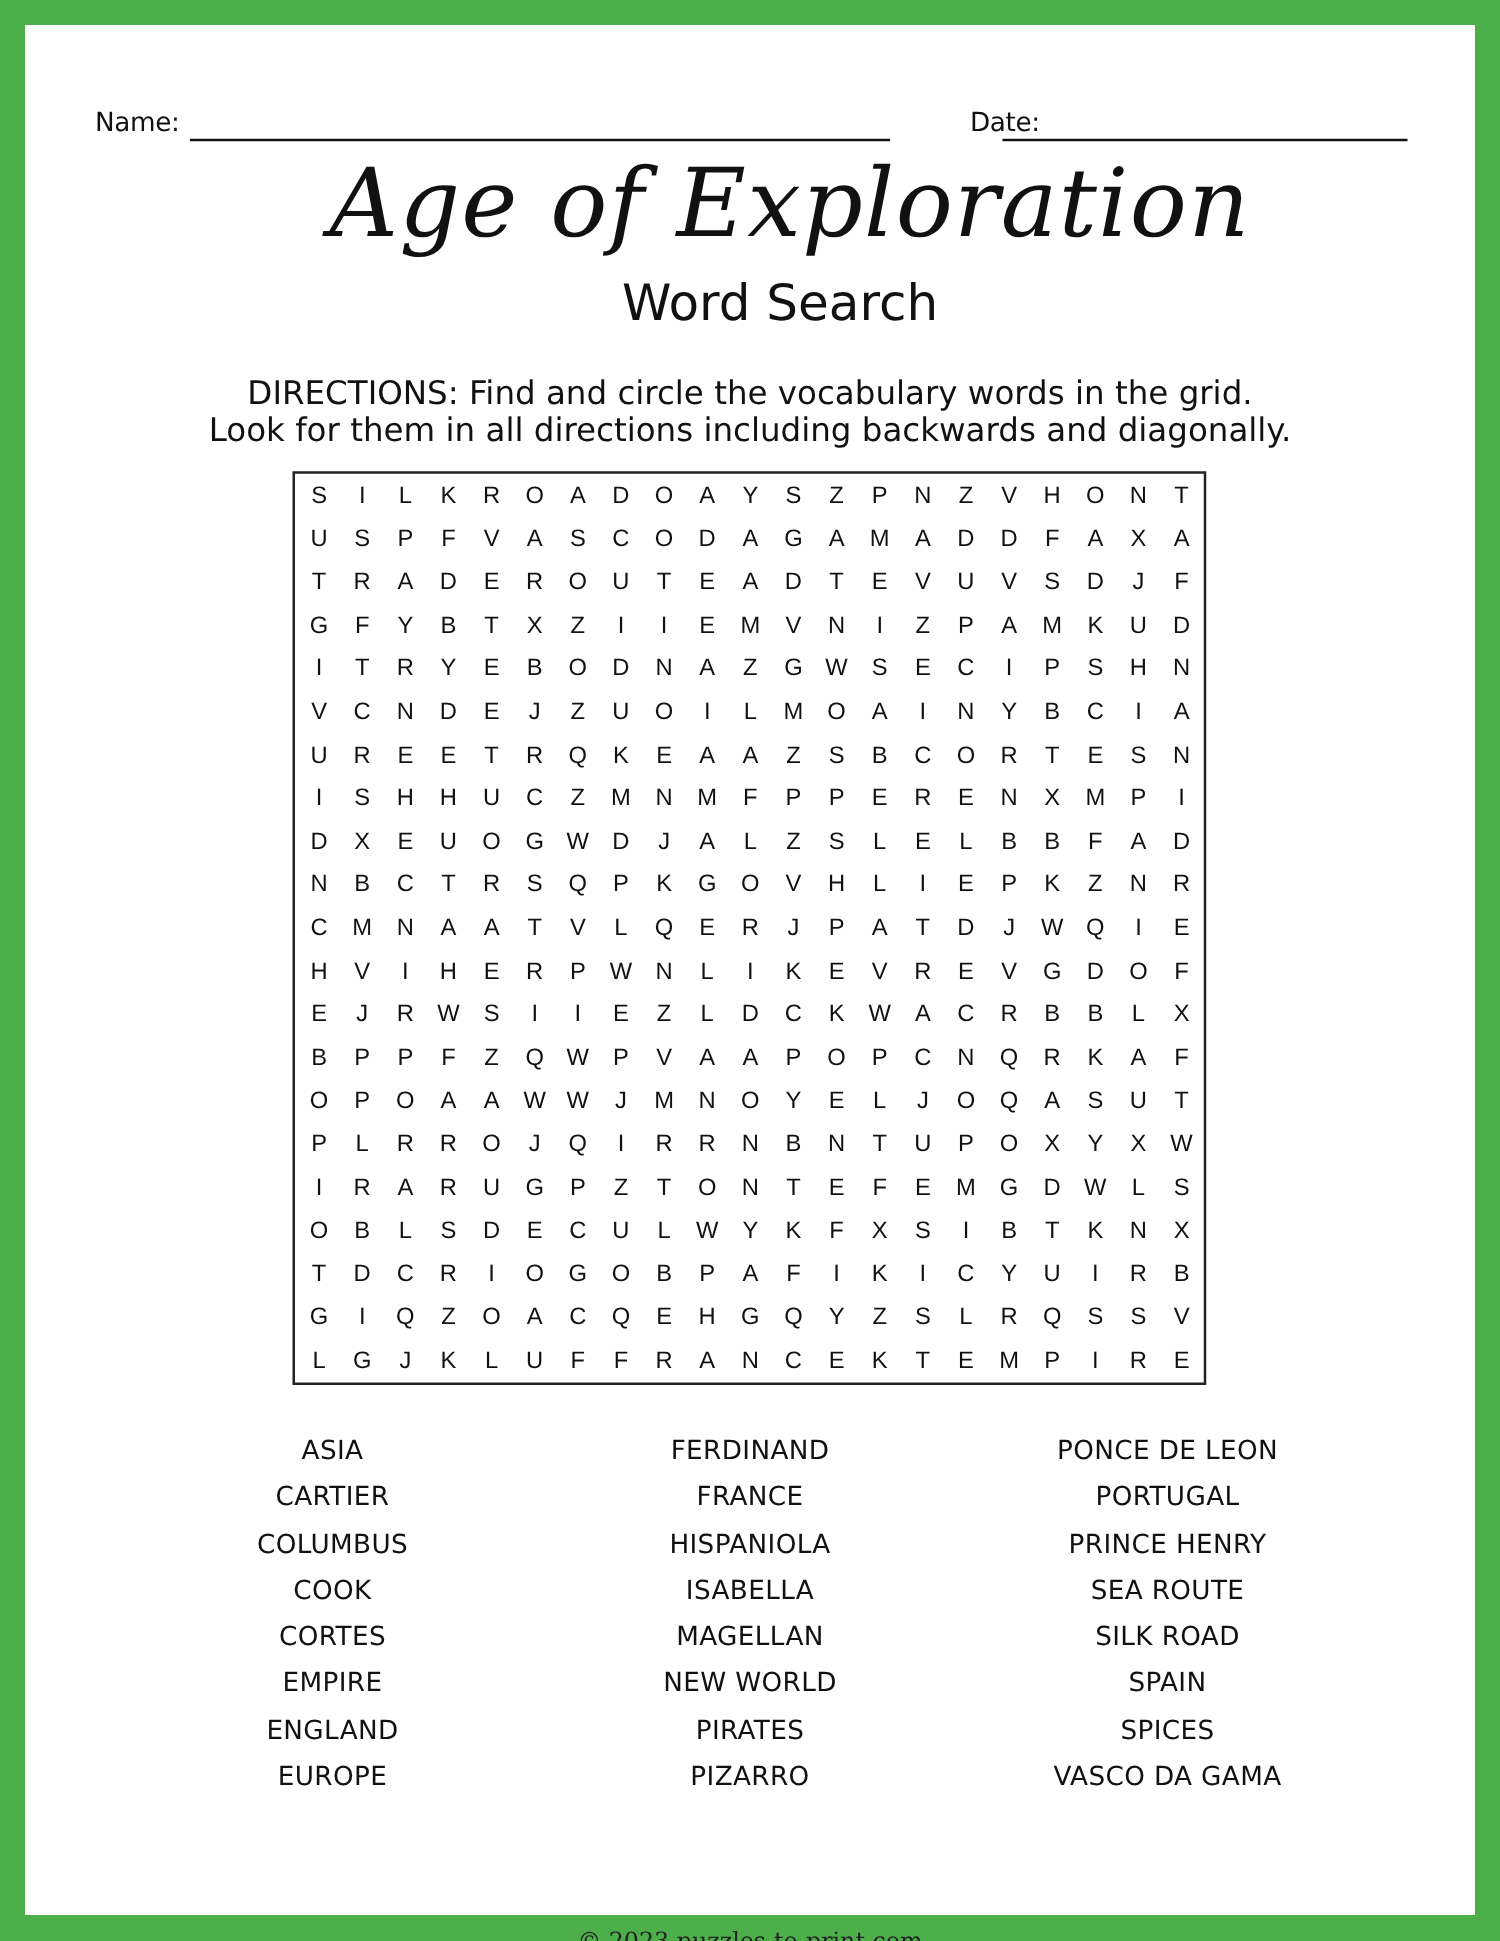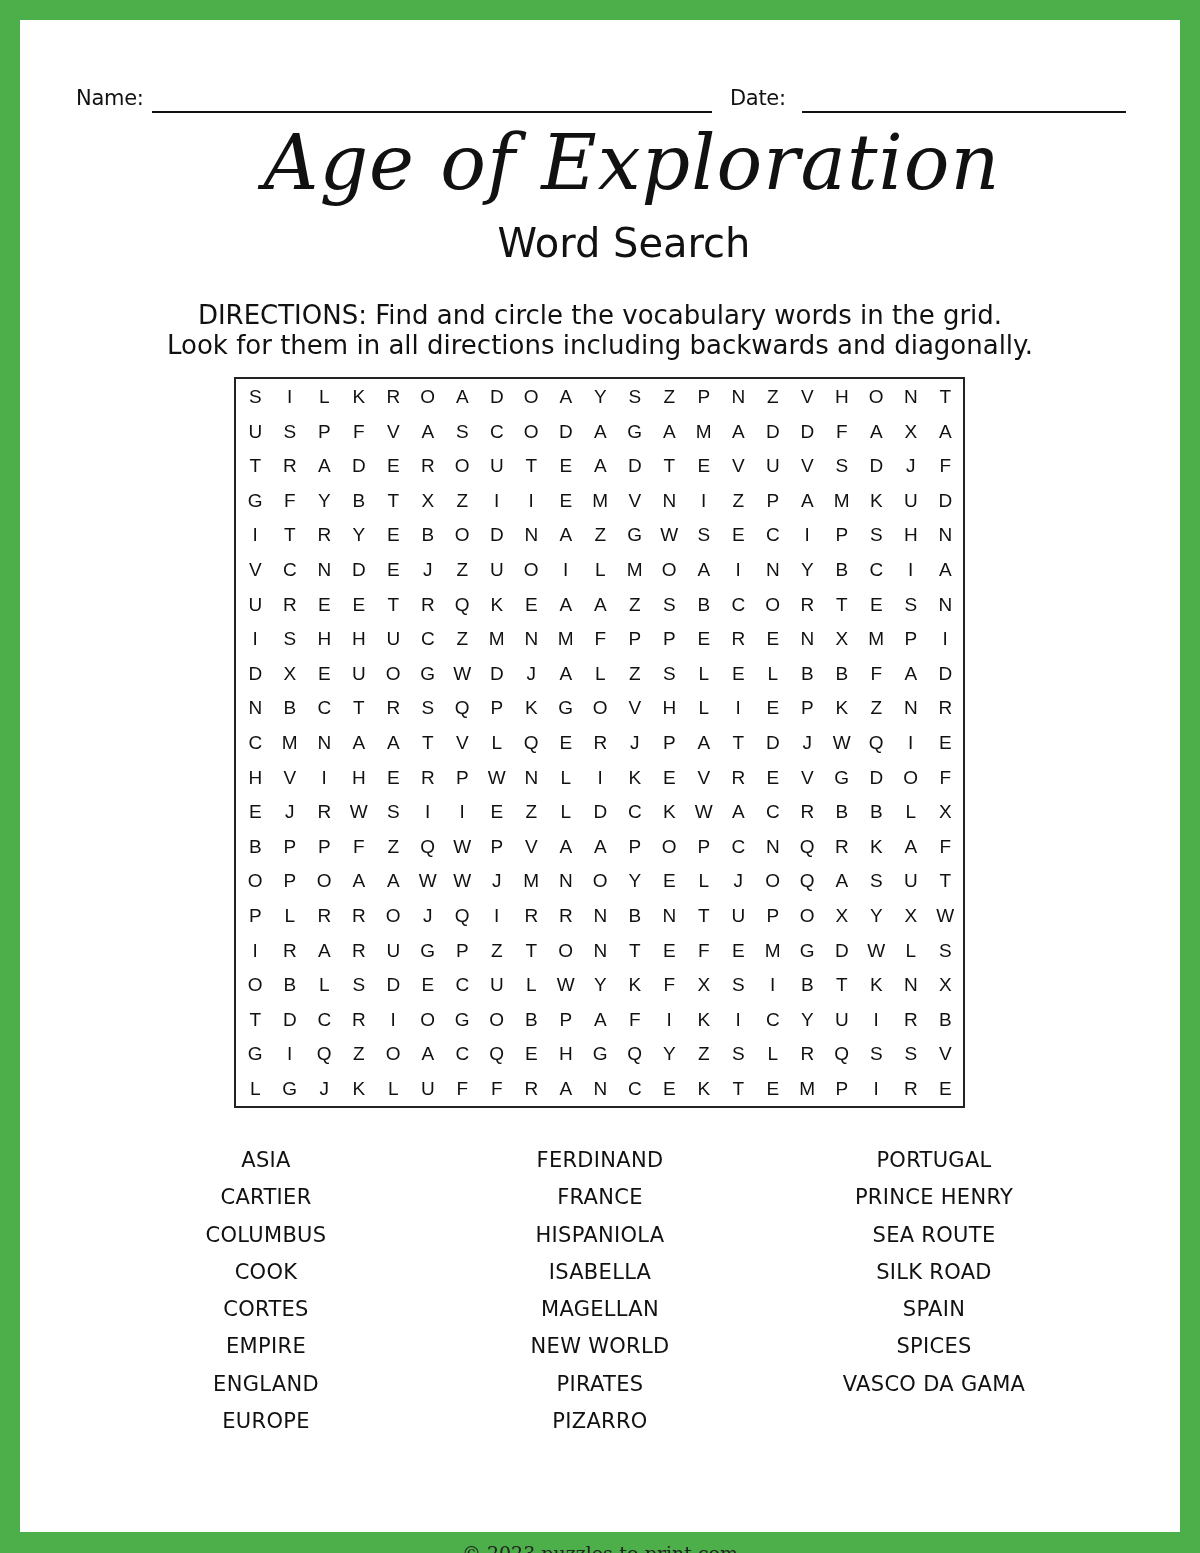--- a/index.html
+++ b/index.html
@@ -105,21 +105,21 @@
   }
 </style>
 </head>
 <body>
 
 <div class="page">
 
   <div class="field-row">
     <span class="field-label hand" style="left:56px;">Name:</span>
     <div class="field-line" style="left:132px; width:560px;"></div>
-    <span class="field-label hand" style="left:710px;">Date:</span>
+    <span class="field-label hand" style="left:756px;">Date:</span>
     <div class="field-line" style="left:782px; width:324px;"></div>
   </div>
 
   <div class="title">Age of Exploration</div>
   <div class="subtitle hand">Word Search</div>
 
   <div class="directions hand">
     <div>DIRECTIONS:  Find and circle the vocabulary words in the grid.</div>
     <div>Look for them in all directions including backwards and diagonally.</div>
   </div>
@@ -625,20 +625,21 @@
         <div class="word">FERDINAND</div>
         <div class="word">FRANCE</div>
         <div class="word">HISPANIOLA</div>
         <div class="word">ISABELLA</div>
         <div class="word">MAGELLAN</div>
         <div class="word">NEW WORLD</div>
         <div class="word">PIRATES</div>
         <div class="word">PIZARRO</div>
       </div>
     <div class="word-col hand" style="left:764px;">
+        <div class="word">PONCE DE LEON</div>
         <div class="word">PORTUGAL</div>
         <div class="word">PRINCE HENRY</div>
         <div class="word">SEA ROUTE</div>
         <div class="word">SILK ROAD</div>
         <div class="word">SPAIN</div>
         <div class="word">SPICES</div>
         <div class="word">VASCO DA GAMA</div>
       </div>
   </div>
 

